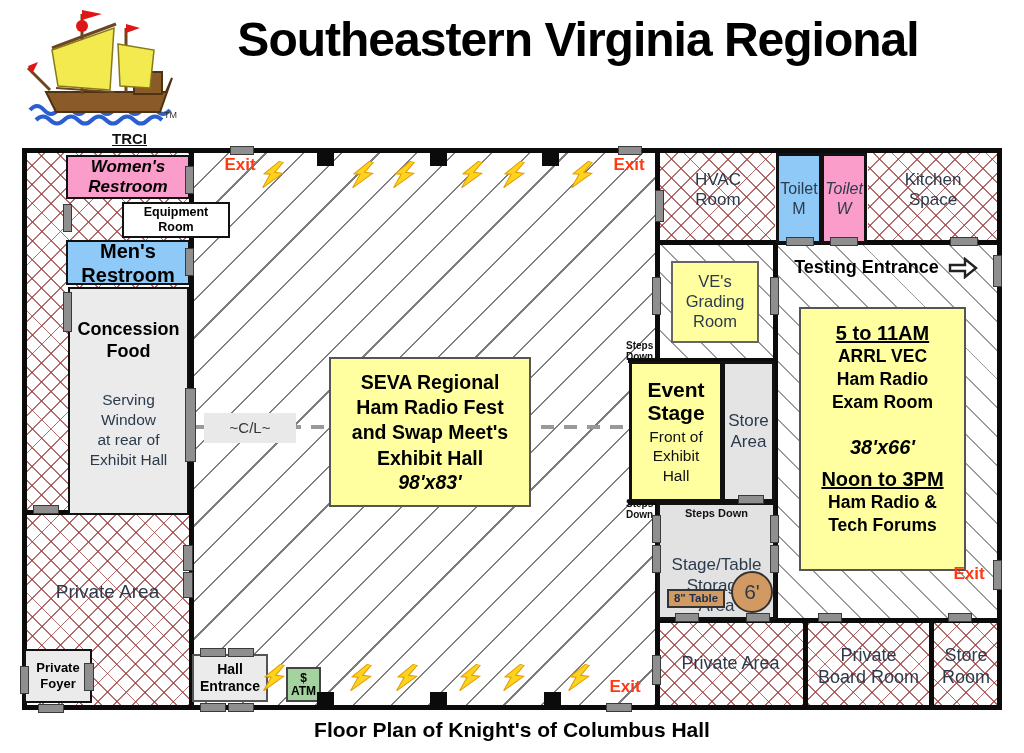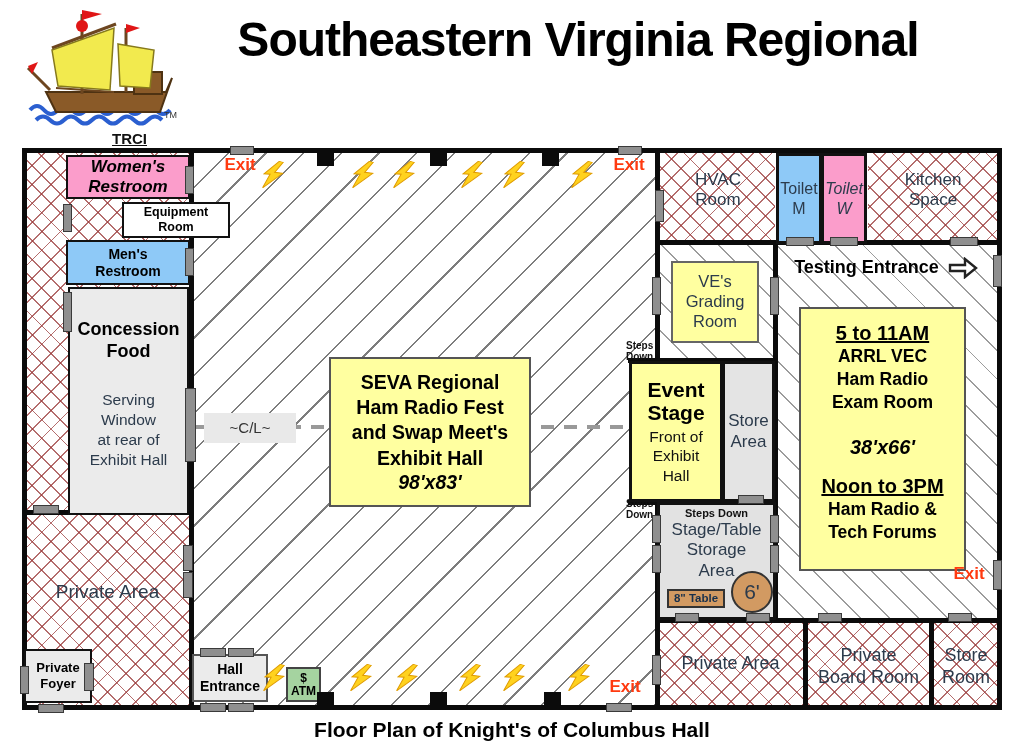--- a/index.html
+++ b/index.html
@@ -94,21 +94,21 @@
   <div class="wall" style="left:929px;top:623px;width:5px;height:82px"></div>
   <div class="wall" style="left:27px;top:510px;width:162px;height:5px"></div>
   <div class="plan-border"></div>
 
   <div class="box pink" style="left:66px;top:155px;width:124px;height:44px;font-size:17px">
        <span class="b">Women's<br>Restroom</span>
     </div>
   <div class="box whiteroom" style="left:78px;top:202px;width:108px;height:36px;font-size:12.5px">
        <span class="b">Equipment<br>Room</span>
     </div>
-  <div class="box blue" style="left:66px;top:240px;width:124px;height:45px;font-size:14px">
+  <div class="box blue" style="left:66px;top:240px;width:124px;height:45px;font-size:20px">
        <span class="b">Men's<br>Restroom</span>
     </div>
   <div class="box grayroom" style="left:68px;top:287px;width:121px;height:228px;justify-content:flex-start;padding-top:30px">
        <span class="b" style="font-size:18px">Concession<br>Food</span>
        <span class="rm" style="font-size:15.5px;margin-top:28px;line-height:1.28">Serving<br>Window<br>at rear of<br>Exhibit Hall</span>
     </div>
   <div class="lbl rm" style="left:35px;top:581px;width:145px;font-size:19px">Private Area</div>
   <div class="box grayroom" style="left:24px;top:649px;width:68px;height:54px;font-size:13px">
        <span class="b">Private<br>Foyer</span>
     </div>
@@ -151,36 +151,36 @@
     </div>
 
   <div class="box yellow" style="left:671px;top:261px;width:88px;height:82px;border-color:#666">
        <span class="rm" style="font-size:16.5px">VE's<br>Grading<br>Room</span>
     </div>
 
   <div class="box yellow" style="left:799px;top:307px;width:167px;height:264px;border-color:#555;justify-content:flex-start;padding-top:12px">
        <span class="b u" style="font-size:20px">5 to 11AM</span>
        <span class="b" style="font-size:17.5px;line-height:1.3">ARRL VEC<br>Ham Radio<br>Exam Room</span>
        <span class="b" style="font-size:20px;font-style:italic;margin-top:22px">38'x66'</span>
-       <span class="b u" style="font-size:20px;margin-top:15px">Noon to 3PM</span>
+       <span class="b u" style="font-size:20px;margin-top:8px">Noon to 3PM</span>
        <span class="b" style="font-size:17.5px;line-height:1.3">Ham Radio &amp;<br>Tech Forums</span>
     </div>
 
   <div class="box yellow bd3" style="left:629px;top:361px;width:94px;height:141px">
        <span class="b" style="font-size:21px;line-height:1.1">Event<br>Stage</span>
        <span style="font-size:15.5px;line-height:1.25;margin-top:3px">Front of<br>Exhibit<br>Hall</span>
     </div>
   <div class="box bd3" style="left:722px;top:361px;width:53px;height:141px;background:#e4e4e4">
        <span class="rm">Store<br>Area</span>
     </div>
 
   <div class="lbl steps" style="left:626px;top:341px;width:32px;text-align:left">Steps<br>Down</div>
   <div class="lbl steps" style="left:626px;top:499px;width:32px;text-align:left">Steps<br>Down</div>
 
-  <div class="box bd3" style="left:657px;top:502px;width:119px;height:118px;background:#e2e2e2;justify-content:flex-start;padding-top:3px">
+  <div class="box bd3" style="left:657px;top:502px;width:119px;height:118px;background:#e2e2e2;justify-content:space-between;padding-top:3px">
        <span class="steps" style="font-size:11px">Steps Down</span>
        <span class="rm" style="font-size:17px;line-height:1.22">Stage/Table<br>Storage<br>Area</span>
     </div>
   <div class="box tan" style="left:667px;top:589px;width:58px;height:19px;border-color:#333;z-index:7">
        <span class="b" style="font-size:11.5px;color:#17304c">8" Table</span>
     </div>
   <div class="box tan" style="left:731px;top:571px;width:42px;height:42px;border-color:#333;border-radius:50%;z-index:7">
        <span class="rm" style="font-size:21px">6'</span>
     </div>
 

